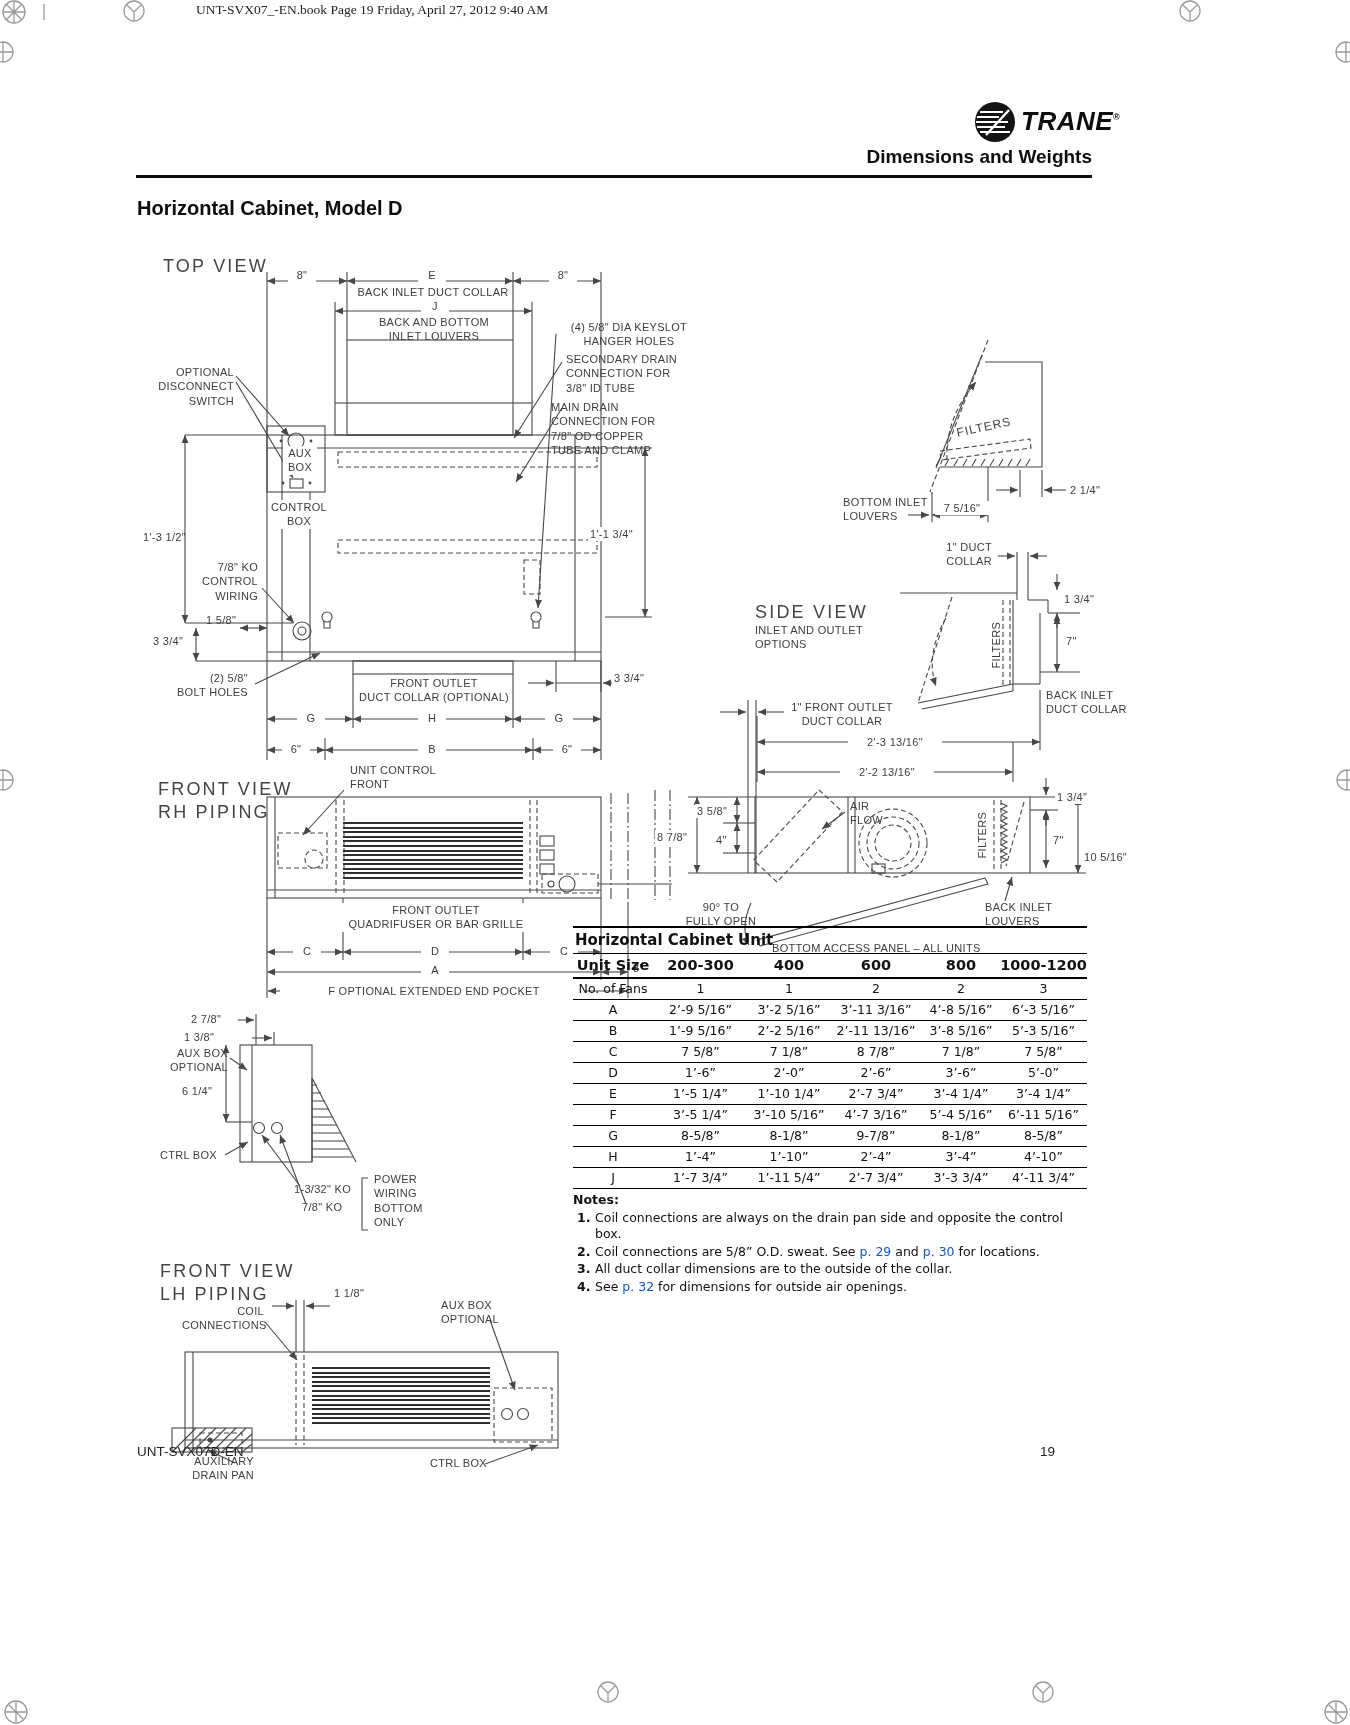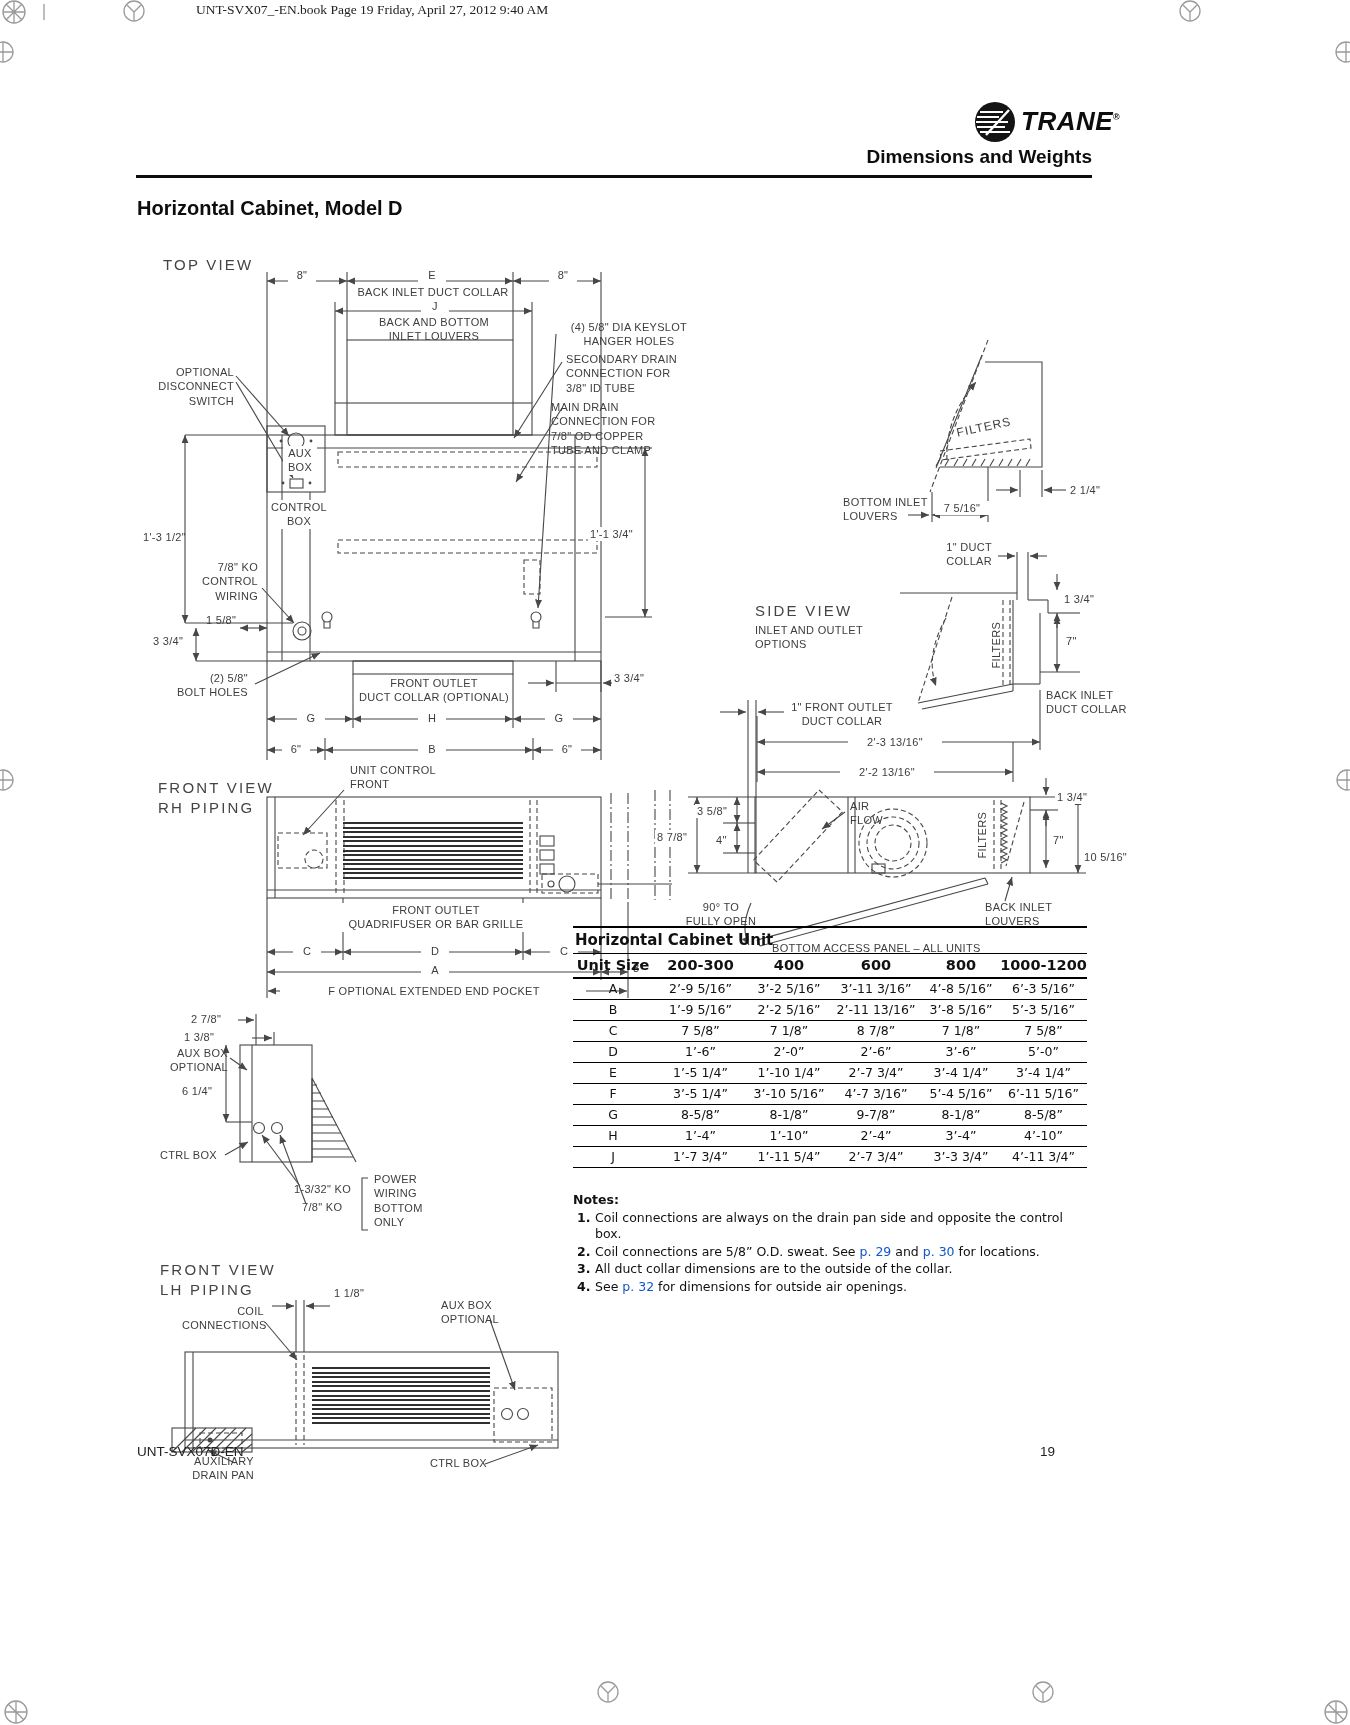--- a/index.html
+++ b/index.html
@@ -4,21 +4,21 @@
 <style>
   html,body{margin:0;padding:0;background:#e8e8e8;}
   .page{position:relative;width:1350px;height:1725px;background:#fff;margin:0 auto;overflow:hidden;
         font-family:"Liberation Sans",sans-serif;color:#111;}
   .abs{position:absolute;}
   
   .L{position:absolute;font:11px/1.3 "Liberation Sans",sans-serif;color:#3d3d3d;letter-spacing:.3px;white-space:pre-line;}
   .c{text-align:center}
   .r{text-align:right}
   .bg{background:#fff;padding:0 2px}
-  .big{font-size:15px;letter-spacing:2.2px;color:#444}
+  .big{font-size:18px;letter-spacing:2.2px;color:#444}
   .med{font-size:12px;letter-spacing:1px}
   .rot90{transform:rotate(-90deg);transform-origin:center center;}
   .rot12{transform:rotate(-12deg);transform-origin:center center;}
   
   .bookline{position:absolute;left:196px;top:2px;font:13.5px "Liberation Serif",serif;color:#222;}
   .brandword{position:absolute;left:1021px;top:106px;font:italic 800 26px "Liberation Sans",sans-serif;
              letter-spacing:.5px;color:#0d0d0d;}
   .brandreg{font-size:9px;vertical-align:super;font-style:normal}
   .sectitle{position:absolute;left:690px;top:146px;width:402px;text-align:right;
             font:bold 19px "Liberation Sans",sans-serif;color:#0d0d0d;}
@@ -485,20 +485,28 @@
             <th>Unit Size</th>
             <th>200-300</th>
             <th>400</th>
             <th>600</th>
             <th>800</th>
             <th>1000-1200</th>
           </tr>
         </thead>
       <tbody>
           <tr>
+            <td>No. of Fans</td>
+            <td>1</td>
+            <td>1</td>
+            <td>2</td>
+            <td>2</td>
+            <td>3</td>
+          </tr>
+          <tr>
             <td>A</td>
             <td>2’-9 5/16”</td>
             <td>3’-2 5/16”</td>
             <td>3’-11 3/16”</td>
             <td>4’-8 5/16”</td>
             <td>6’-3 5/16”</td>
           </tr>
           <tr>
             <td>B</td>
             <td>1’-9 5/16”</td>

